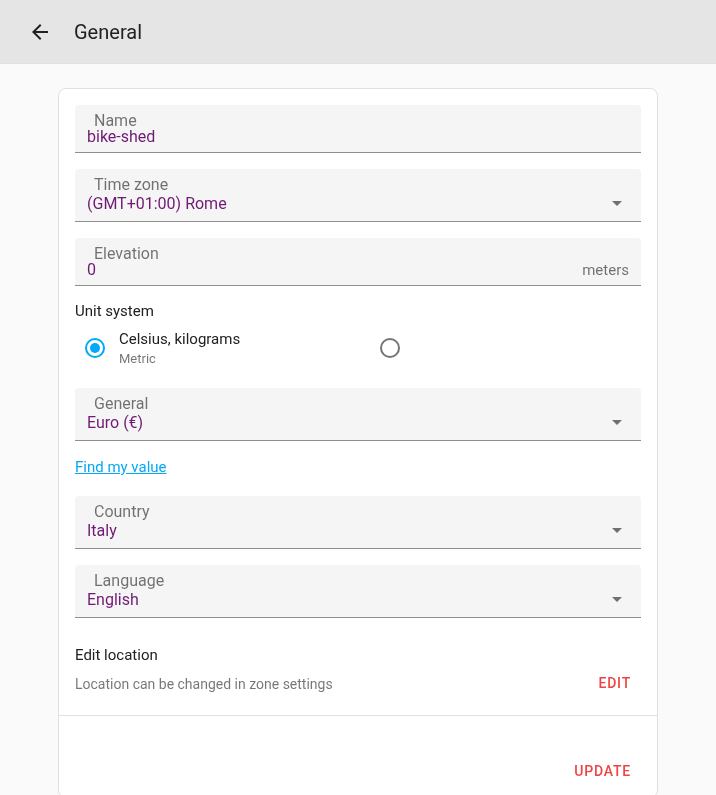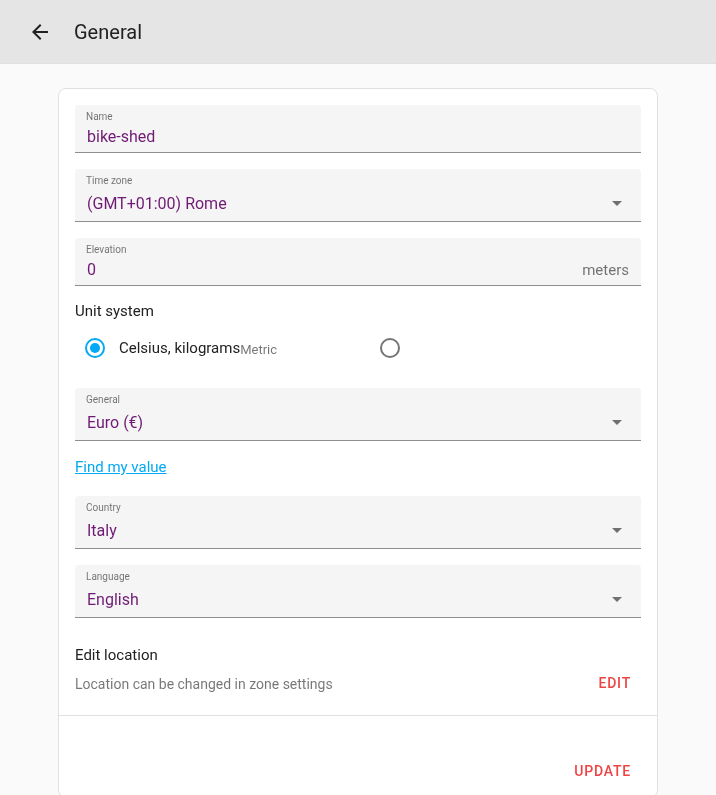--- a/index.html
+++ b/index.html
@@ -58,22 +58,22 @@
       background: #f5f5f5;
       border-radius: 4px 4px 0 0;
       border-bottom: 1px solid rgba(0,0,0,0.42);
       padding: 22px 12px 6px 12px;
       display: flex;
       align-items: center;
     }
     .text-field .label {
       position: absolute;
       top: 6px;
-      left: 11px;
-      font-size: 10px;
+      left: 19px;
+      font-size: 16px;
       color: rgba(0,0,0,0.54);
       pointer-events: none;
       text-align: right;
     }
     .text-field .value {
       font-size: 16px;
       color: #701a75;
       flex: 1;
       border: none;
       background: transparent;
@@ -127,21 +127,21 @@
       border-color: #03a9f4;
     }
     .radio-inner {
       width: 10px;
       height: 10px;
       background: #03a9f4;
       border-radius: 50%;
     }
     .radio-text {
       display: flex;
-      flex-direction: row;
+      flex-direction: column;
       margin-left: 4px;
     }
     .radio-primary {
       font-size: 15px;
       color: #212121;
     }
     .radio-secondary {
       font-size: 13px;
       color: rgba(0,0,0,0.54);
       margin-top: 3px;

